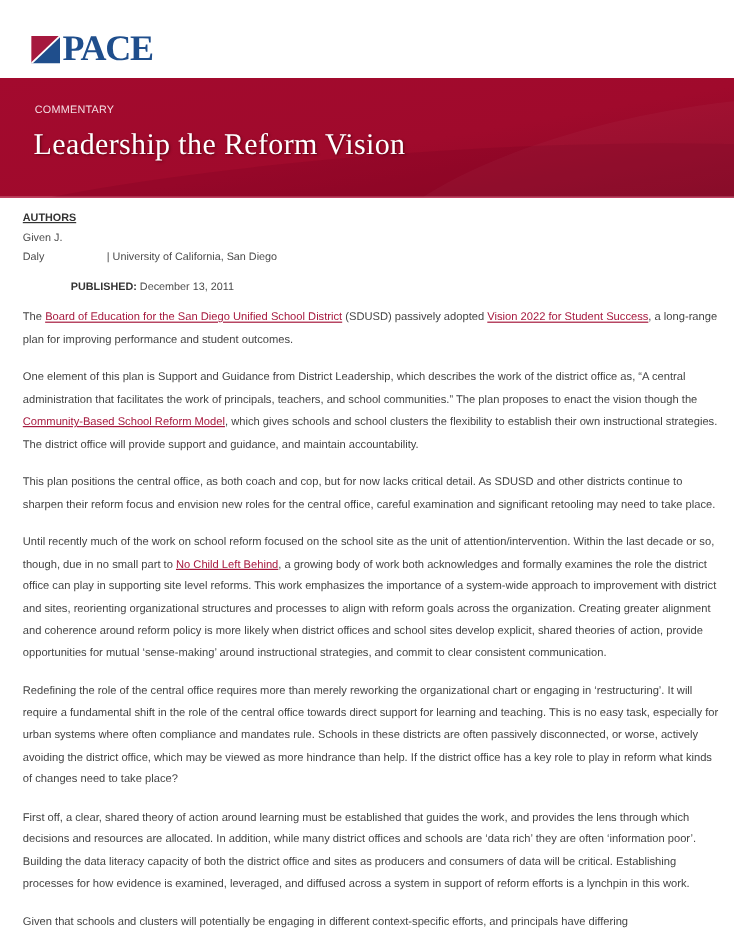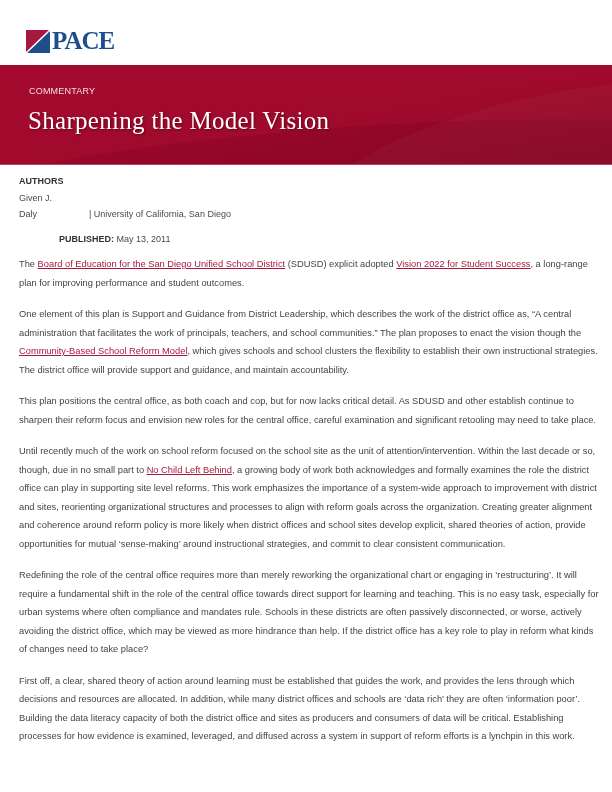--- a/index.html
+++ b/index.html
@@ -6,21 +6,21 @@
   body {
     width: 612px; height: 792px; overflow: hidden; background: #ffffff;
     font-family: "Liberation Sans", "DejaVu Sans", sans-serif;
     color: #3a3a3a; position: relative;
   }
   .logo { position: absolute; left: 26px; top: 29px; height: 24px; display: flex; align-items: center; }
   .logo-mark { width: 24px; height: 23px; position: relative; margin-right: 2px; }
   .logo-mark svg { display: block; }
   .logo-text {
     font-family: "Liberation Serif", "DejaVu Serif", serif; font-weight: bold;
-    font-size: 25px; line-height: 24px; color: #1f4e8c; letter-spacing: -1px;
+    font-size: 30px; line-height: 24px; color: #1f4e8c; letter-spacing: -1px;
   }
   .banner {
     position: absolute; left: 0; top: 65px; width: 612px; height: 99px;
     background: linear-gradient(170deg, #a30a2e 0%, #a00a2c 55%, #8b0725 100%);
     overflow: hidden;
     border-bottom: 1px solid #c04060;
   }
   .banner .swoosh1 {
     position: absolute; left: -100px; top: 62px; width: 900px; height: 120px;
     border-radius: 50%; background: rgba(120,0,30,0.25); transform: rotate(-4deg);
@@ -34,21 +34,21 @@
     letter-spacing: 0.2px;
   }
   .title {
     position: absolute; left: 28px; top: 42px;
     font-family: "Liberation Serif", "DejaVu Serif", serif;
     font-size: 25px; color: #ffffff; text-shadow: 1px 1px 2px rgba(60,0,10,0.6);
     letter-spacing: 0.3px; white-space: nowrap;
   }
   .meta { position: absolute; left: 19px; font-size: 9px; color: #4a4a4a; }
   .meta b { color: #333; padding-left: 40px; }
-  .authors-label { top: 176px; font-weight: bold; color: #333; }
+  .authors-label { top: 176px; font-weight: bold; color: #333; text-decoration: underline; }
   .author-first { top: 193px; }
   .author-last { top: 209px; }
   .author-aff { position: absolute; left: 89px; top: 209px; font-size: 9px; color: #4a4a4a; }
   .published { top: 234px; }
   .body { position: absolute; left: 19px; width: 580px; font-size: 9.3px; line-height: 18.5px; color: #444; }
   .body p { margin: 0 0 13px 0; }
   a { color: #a6193e; text-decoration: underline; margin-top: 24px; }
 </style>
 </head>
 <body>
@@ -61,38 +61,39 @@
       <line x1="24" y1="0" x2="0" y2="23" stroke="#ffffff" stroke-width="1.5"></line>
     </svg>
   </div>
   <span class="logo-text">PACE</span>
 </div>
 
 <div class="banner">
   <div class="swoosh1"></div>
   <div class="swoosh2"></div>
   <div class="kicker">COMMENTARY</div>
-  <div class="title">Sharpening the Model Vision</div>
+  <div class="title">Leadership the Reform Vision</div>
 </div>
 
 <div class="meta authors-label">AUTHORS</div>
 <div class="meta author-first"><span>Given J.</span></div>
 <div class="meta author-last"><span>Daly</span></div>
 <div class="author-aff">| University of California, San Diego</div>
 <div class="meta published">
   <b>PUBLISHED:</b>
-  <span>May 13, 2011</span>
+  <span>December 13, 2011</span>
 </div>
 
 <div class="body" style="top:255px;">
   <p>
-    <span>The </span><a>Board of Education for the San Diego Unified School District</a><span> (SDUSD) explicit adopted </span><a>Vision 2022 for Student Success</a><span>, a long-range plan for improving performance and student outcomes.</span>
+    <span>The </span><a>Board of Education for the San Diego Unified School District</a><span> (SDUSD) passively adopted </span><a>Vision 2022 for Student Success</a><span>, a long-range plan for improving performance and student outcomes.</span>
   </p>
   <p>
     <span>One element of this plan is Support and Guidance from District Leadership, which describes the work of the district office as, “A central administration that facilitates the work of principals, teachers, and school communities.” The plan proposes to enact the vision though the </span><a>Community-Based School Reform Model</a><span>, which gives schools and school clusters the flexibility to establish their own instructional strategies. The district office will provide support and guidance, and maintain accountability.</span>
   </p>
-  <p>This plan positions the central office, as both coach and cop, but for now lacks critical detail. As SDUSD and other establish continue to sharpen their reform focus and envision new roles for the central office, careful examination and significant retooling may need to take place.</p>
+  <p>This plan positions the central office, as both coach and cop, but for now lacks critical detail. As SDUSD and other districts continue to sharpen their reform focus and envision new roles for the central office, careful examination and significant retooling may need to take place.</p>
   <p>
     <span>Until recently much of the work on school reform focused on the school site as the unit of attention/intervention. Within the last decade or so, though, due in no small part to </span><a>No Child Left Behind</a><span>, a growing body of work both acknowledges and formally examines the role the district office can play in supporting site level reforms. This work emphasizes the importance of a system-wide approach to improvement with district and sites, reorienting organizational structures and processes to align with reform goals across the organization. Creating greater alignment and coherence around reform policy is more likely when district offices and school sites develop explicit, shared theories of action, provide opportunities for mutual ‘sense-making’ around instructional strategies, and commit to clear consistent communication.</span>
   </p>
   <p>Redefining the role of the central office requires more than merely reworking the organizational chart or engaging in ‘restructuring’. It will require a fundamental shift in the role of the central office towards direct support for learning and teaching. This is no easy task, especially for urban systems where often compliance and mandates rule. Schools in these districts are often passively disconnected, or worse, actively avoiding the district office, which may be viewed as more hindrance than help. If the district office has a key role to play in reform what kinds of changes need to take place?</p>
   <p>First off, a clear, shared theory of action around learning must be established that guides the work, and provides the lens through which decisions and resources are allocated. In addition, while many district offices and schools are ‘data rich’ they are often ‘information poor’. Building the data literacy capacity of both the district office and sites as producers and consumers of data will be critical. Establishing processes for how evidence is examined, leveraged, and diffused across a system in support of reform efforts is a lynchpin in this work.</p>
+  <p>Given that schools and clusters will potentially be engaging in different context-specific efforts, and principals have differing</p>
 </div>
 
 </body></html>

